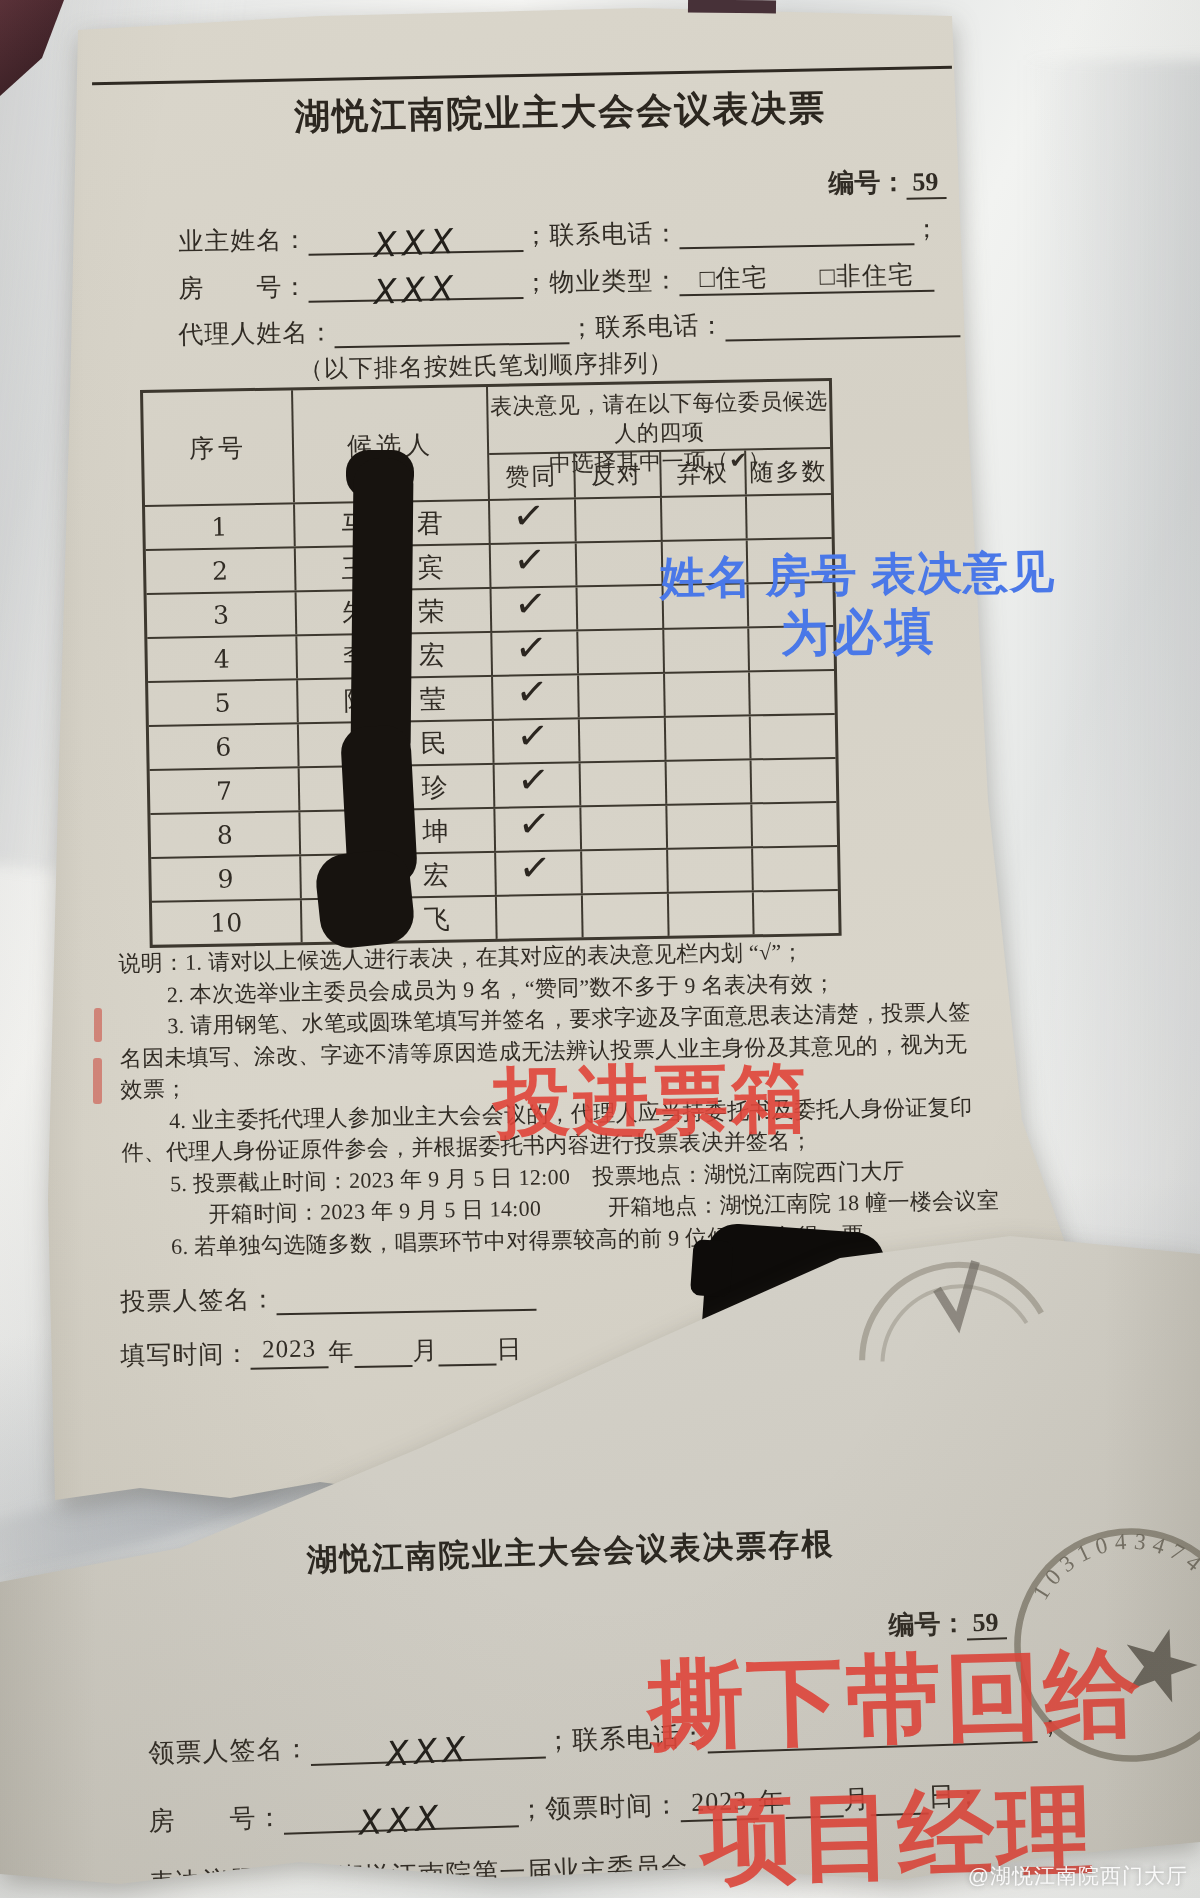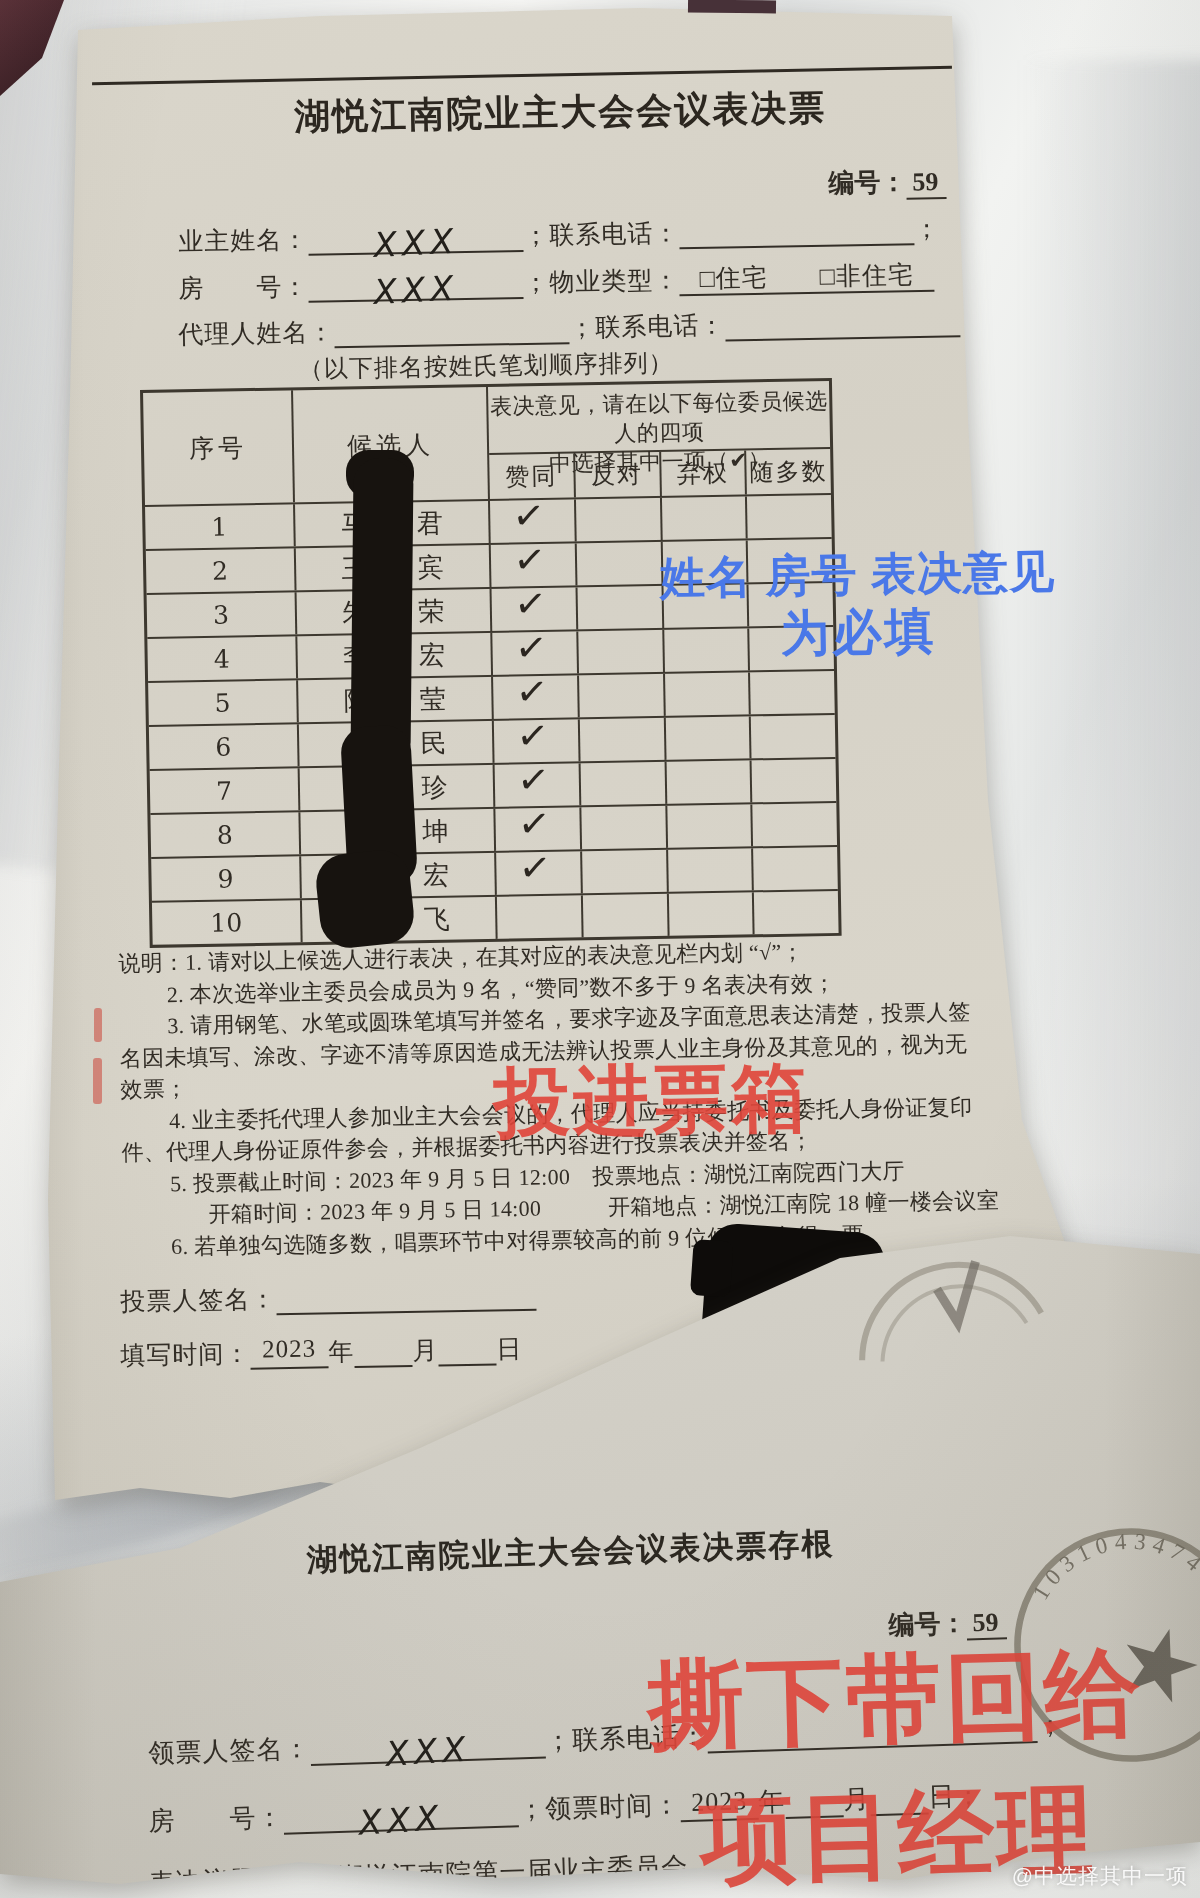--- a/index.html
+++ b/index.html
@@ -411,14 +411,14 @@
   </div>
   </div>
 
   <div class="ov-red ov-red-s1">撕下带回给</div>
   <div class="ov-red ov-red-s2">项目经理</div>
 
   <div class="corner-obj"></div>
   <div class="top-strip"></div>
 
   <div class="lighting"></div>
-  <div class="watermark">@中选择其中一项</div>
+  <div class="watermark">@湖悦江南院西门大厅</div>
 </div>
 
 </body></html>

